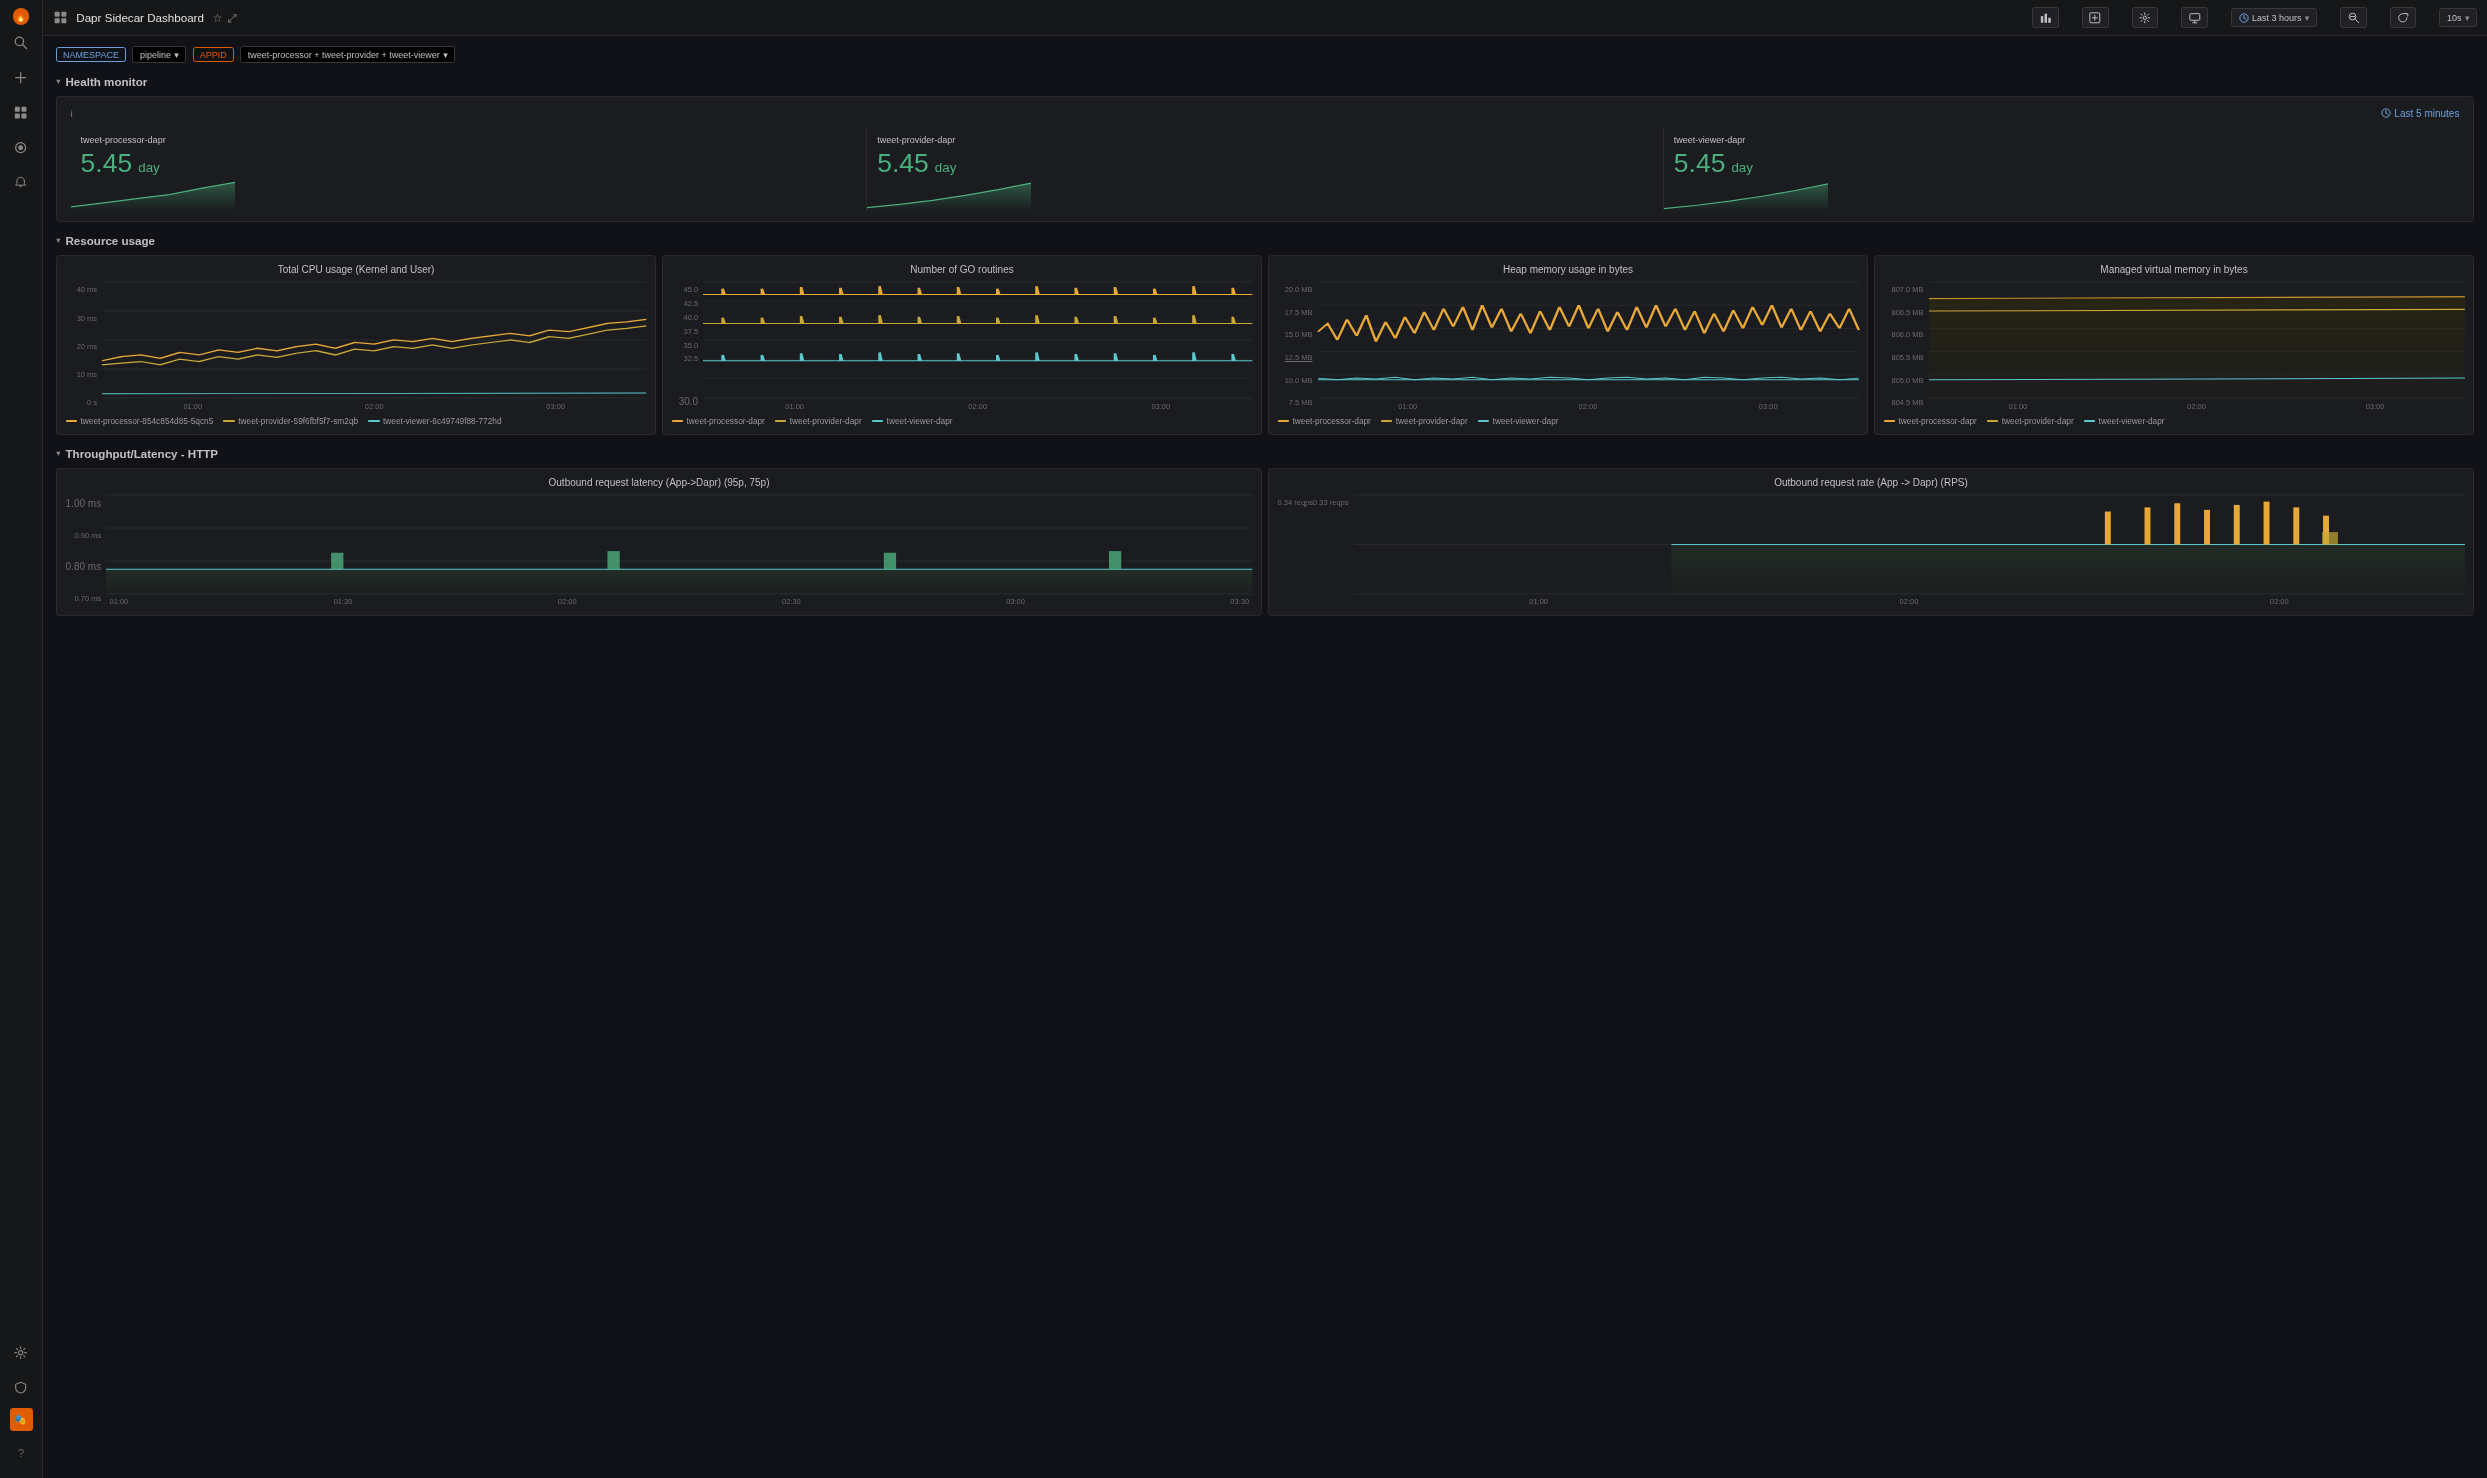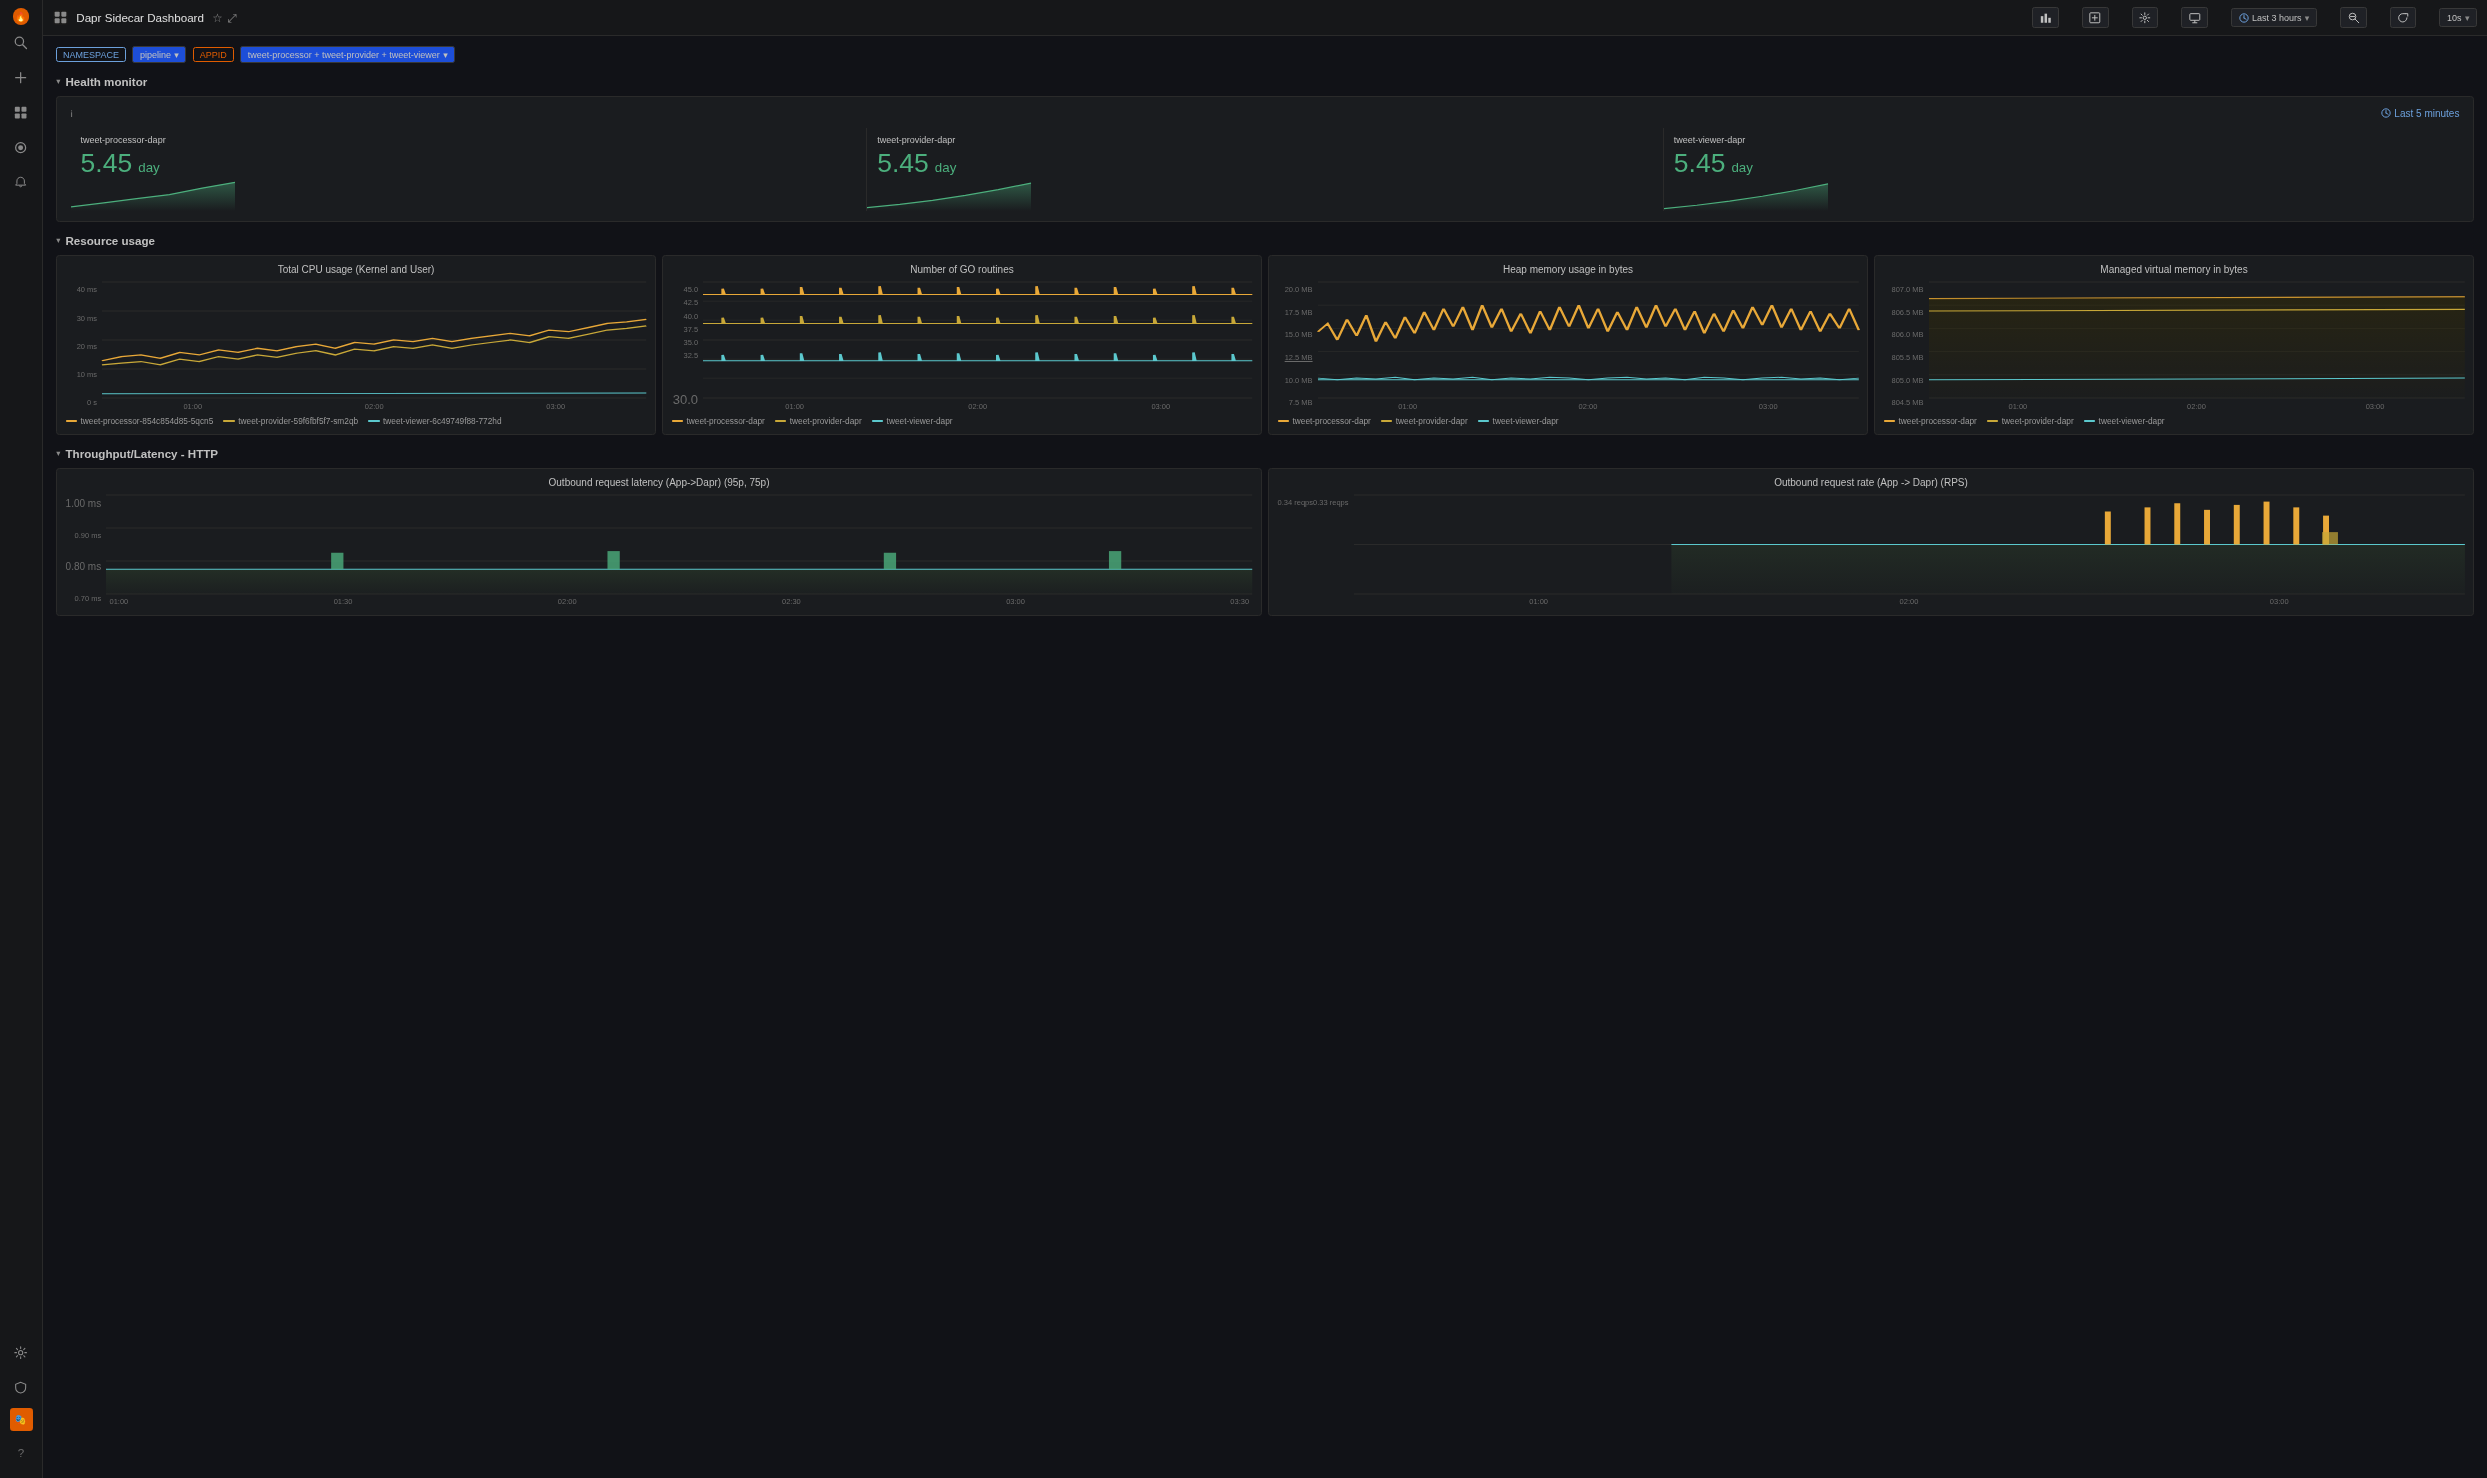--- a/index.html
+++ b/index.html
@@ -115,21 +115,21 @@
       margin-bottom: 11.6px;
     }
     .filter-label {
       font-size: 9px;
       color: #6ca0dc;
       border: 0.8px solid #6ca0dc;
       padding: 1.7px 5.8px;
       border-radius: 2.5px;
     }
     .filter-select {
-      background: #1d4ed8;
+      background: #000000;
       border: 0.8px solid #383838;
       border-radius: 2.5px;
       color: #c0c0c0;
       padding: 2.5px 6.6px;
       font-size: 9px;
       cursor: pointer;
       display: flex; align-items: center; gap: 3.3px;
     }
     .filter-select-orange {
       border-color: #e05c00;
@@ -542,21 +542,21 @@
       <div class="chart-panel">
         <div class="chart-title">Number of GO routines</div>
         <div style="display:flex; gap:5px;">
           <div style="display:flex; flex-direction:column; justify-content:space-between; padding:3.3px 0; min-width:26.5px; text-align:right;">
             <span style="font-size:7.5px; color:#6a6a6a;">45.0</span>
             <span style="font-size:7.5px; color:#6a6a6a;">42.5</span>
             <span style="font-size:7.5px; color:#6a6a6a;">40.0</span>
             <span style="font-size:7.5px; color:#6a6a6a;">37.5</span>
             <span style="font-size:7.5px; color:#6a6a6a;">35.0</span>
             <span style="font-size:7.5px; color:#6a6a6a;">32.5</span>
-            <span style="font-size:13px; color:#6a6a6a;margin-top:28px;">30.0</span>
+            <span style="font-size:10px; color:#6a6a6a;margin-top:28px;">30.0</span>
           </div>
           <div style="flex:1; position:relative;">
             <svg width="100%" height="116" viewBox="0 0 280 140" preserveAspectRatio="none">
               <line x1="0" y1="0" x2="280" y2="0" class="grid-line"></line>
               <line x1="0" y1="23" x2="280" y2="23" class="grid-line"></line>
               <line x1="0" y1="46" x2="280" y2="46" class="grid-line"></line>
               <line x1="0" y1="70" x2="280" y2="70" class="grid-line"></line>
               <line x1="0" y1="93" x2="280" y2="93" class="grid-line"></line>
               <line x1="0" y1="116" x2="280" y2="116" class="grid-line"></line>
               <line x1="0" y1="140" x2="280" y2="140" class="grid-line"></line>

